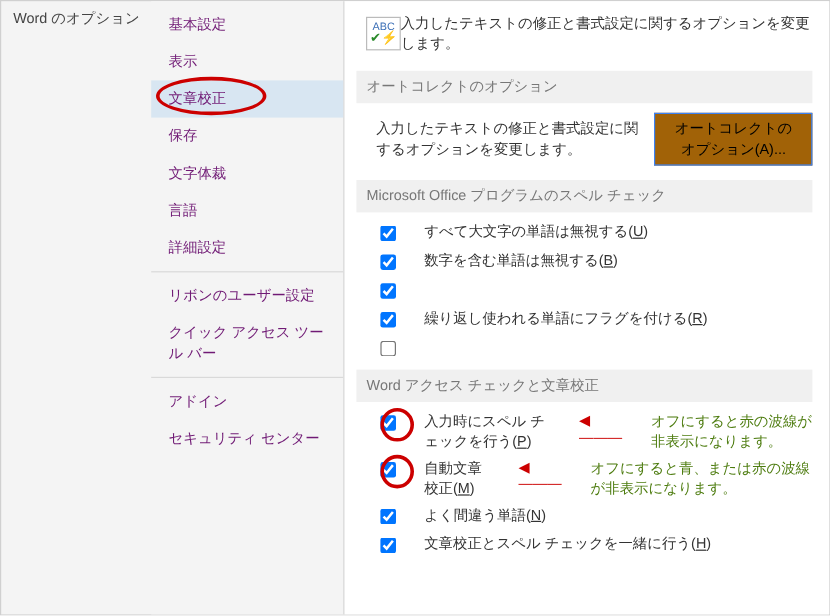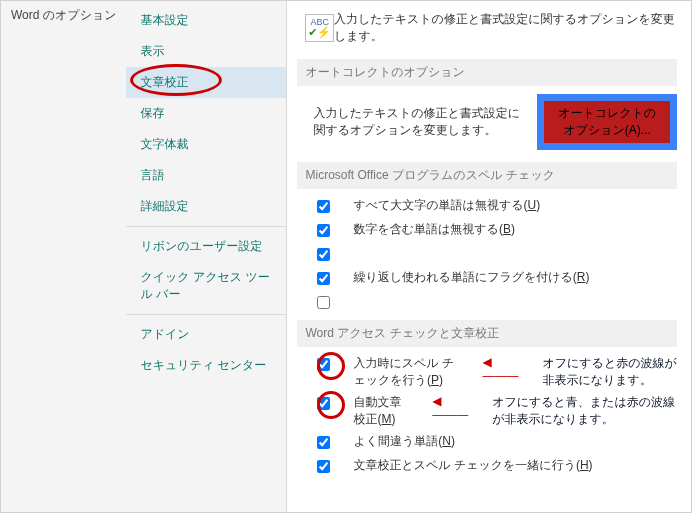--- a/index.html
+++ b/index.html
@@ -1,33 +1,33 @@
 <!DOCTYPE html>
 <html><head>
 <meta charset="utf-8">
 <style>
   html,body{margin:0;padding:0;font-family:"Meiryo","MS PGothic",sans-serif;font-size:12px;color:#333;background:#fff}
   .win{width:692px;height:513px;display:flex;background:#f4f4f4;border:1px solid #d0d0d0;box-sizing:border-box}
   .titlebar{padding:6px 10px;font-size:12px;color:#444}
   .body{flex:1;display:flex;min-height:0}
   .sidebar{width:160px;background:#f4f4f4;border-right:1px solid #d9d9d9;padding-top:4px}
-  .side-item{padding:7px 14px;color:#0f766e;cursor:default}
+  .side-item{padding:7px 14px;color:#701a75;cursor:default}
   .side-item.selected{background:#d8e6f2}
   .side-sep{height:1px;background:#d9d9d9;margin:4px 0}
   .cred{position:absolute;width:86px;height:26px;border:3px solid #cc0000;border-radius:50%;pointer-events:none}
   .main{flex:1;background:#fff;overflow:hidden;padding:10px 14px 0 18px}
   .intro{display:flex;align-items:center;margin-bottom:14px}
   .abc-icon{width:30px;height:26px;border:1px solid #bbb;display:flex;flex-direction:column;align-items:center;justify-content:center;font-size:9px;line-height:1;color:#3b6fb6}
   .abc-icon .check{color:#2a8a2a;font-size:11px}
   .section-head{background:#f0f0f0;padding:5px 8px;color:#777;font-size:12px;margin:8px 0 8px -8px}
   .row{display:flex;align-items:center;gap:10px;margin:8px 0 12px 8px}
-  .btn{background:#b91c1c;border:7px solid #3b82f6;padding:4px 12px;font-size:12px;cursor:default}
+  .btn{background:#a16207;border:1px solid #3b82f6;padding:4px 12px;font-size:12px;cursor:default}
   .cbline{display:flex;align-items:flex-start;gap:20px;margin:5px 0 5px 8px;position:relative}
   .cb{width:13px;height:13px}
-  .annot{color:#0f172a;font-size:12px;display:flex;align-items:center;gap:2px}
+  .annot{color:#4d7c0f;font-size:12px;display:flex;align-items:center;gap:2px}
   .arrow{color:#cc0000;font-size:12px;margin:0 4px}
   .ccirc{position:absolute;left:4px;top:-3px;width:22px;height:22px;border:3px solid #cc0000;border-radius:50%;pointer-events:none}
   u{text-decoration:underline}
   .sidebar-wrap{position:relative}
 </style>
 </head>
 <body>
 
 <div class="win">
   <div class="titlebar">Word のオプション</div>

